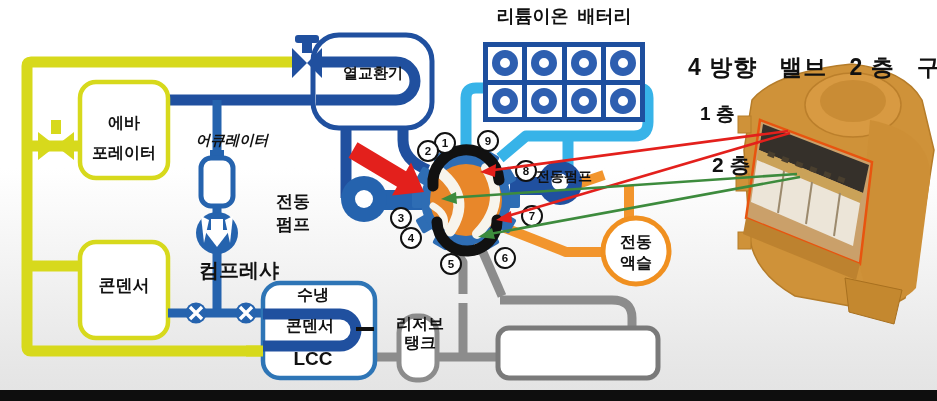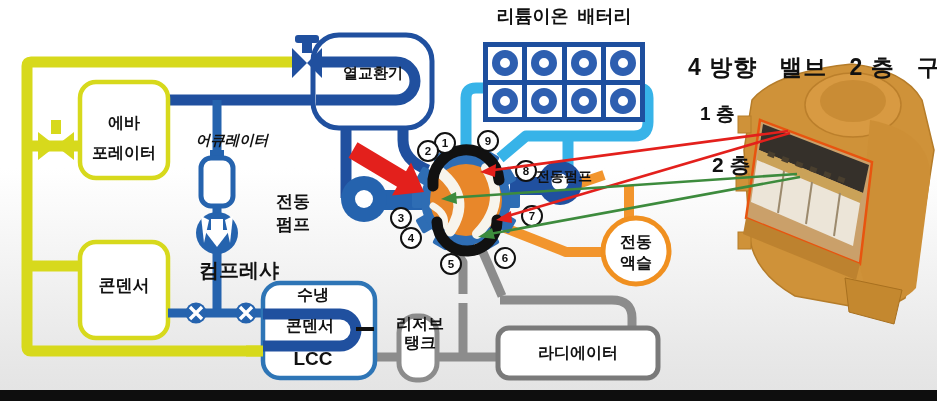--- a/index.html
+++ b/index.html
@@ -265,21 +265,20 @@
 
   <div class="lbl ctr" style="left:263px;top:190px;width:60px;font-size:17px;line-height:23px;">전동
 펌프</div>
   <div class="lbl" style="left:536px;top:139px;font-size:14px;margin-top:29px;">전동펌프</div>
 
 
   <div class="lbl ctr" style="left:602px;top:231px;width:68px;font-size:16px;line-height:21px;">전동
 액슬</div>
   <div class="lbl ctr" style="left:383px;top:270px;width:74px;font-size:16px;line-height:19px;margin-top:44px;">리저브
 탱크</div>
-  <div class="lbl ctr" style="left:498px;top:344px;width:160px;font-size:16px;">라디에이터</div>
 
   <div class="badge" style="left:434px;top:132px;">1</div>
   <div class="badge" style="left:417px;top:140px;">2</div>
   <div class="badge" style="left:390px;top:207px;">3</div>
   <div class="badge" style="left:400px;top:227px;">4</div>
   <div class="badge" style="left:440px;top:253px;">5</div>
   <div class="badge" style="left:494px;top:247px;">6</div>
   <div class="badge" style="left:521px;top:205px;">7</div>
   <div class="badge" style="left:515px;top:160px;">8</div>
   <div class="badge" style="left:477px;top:130px;">9</div>

